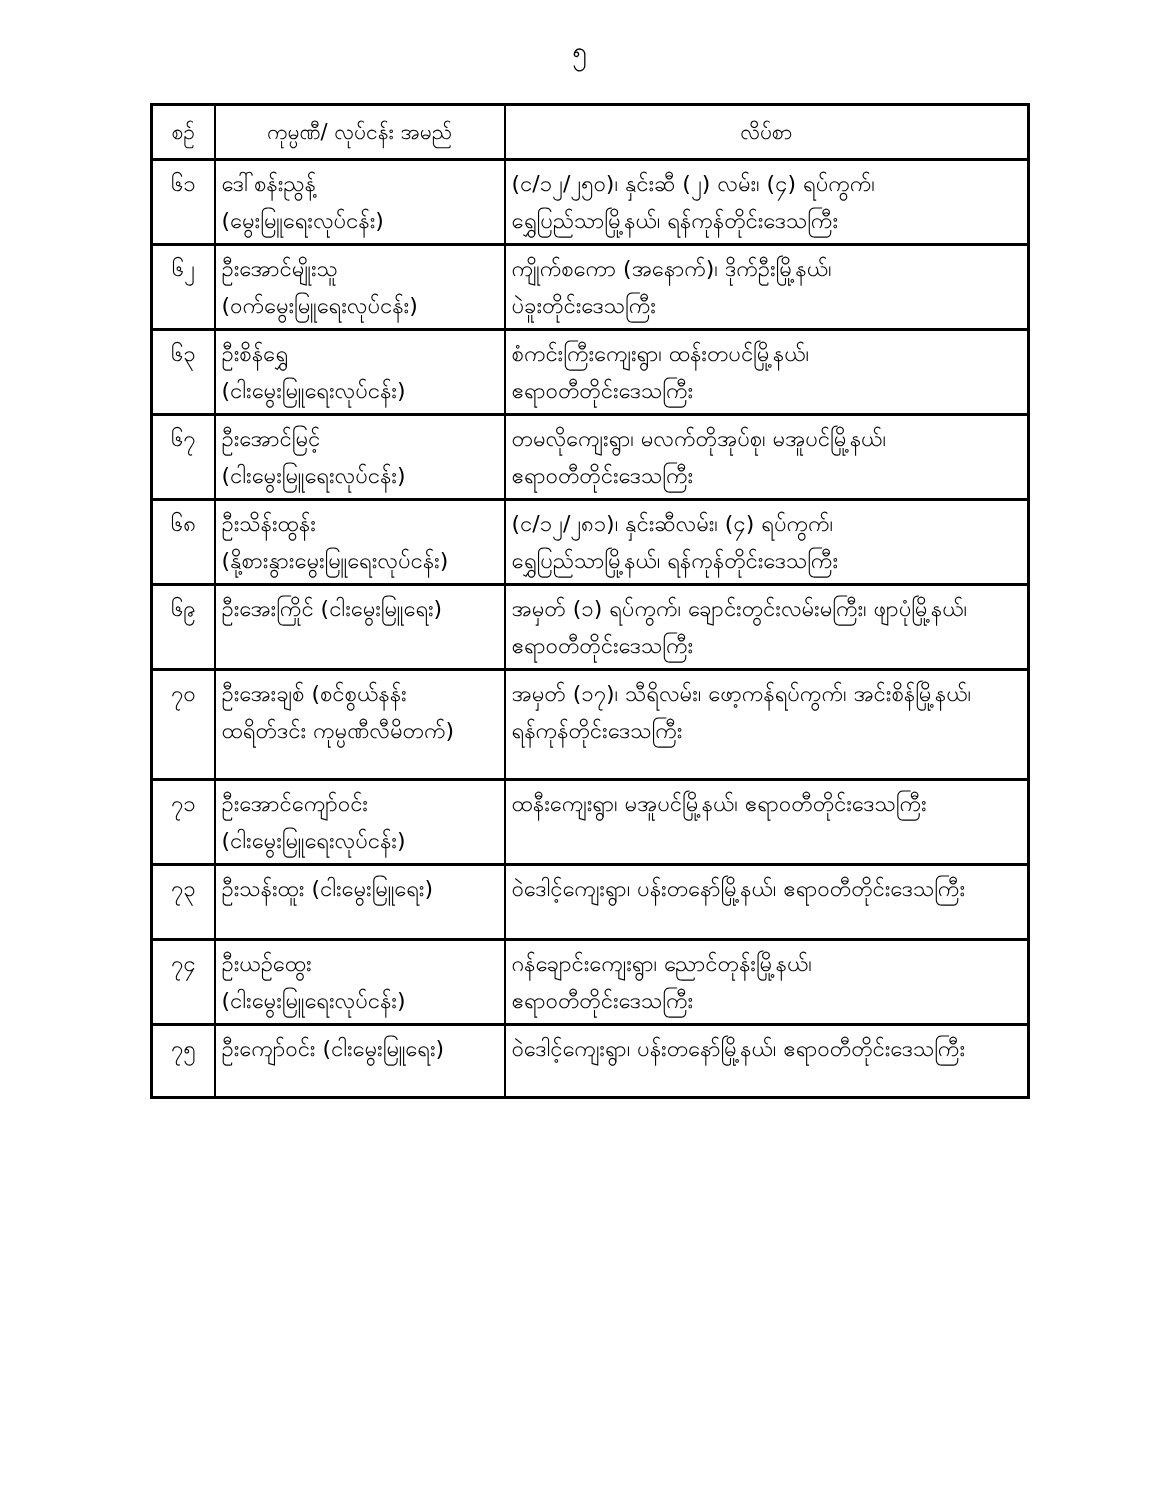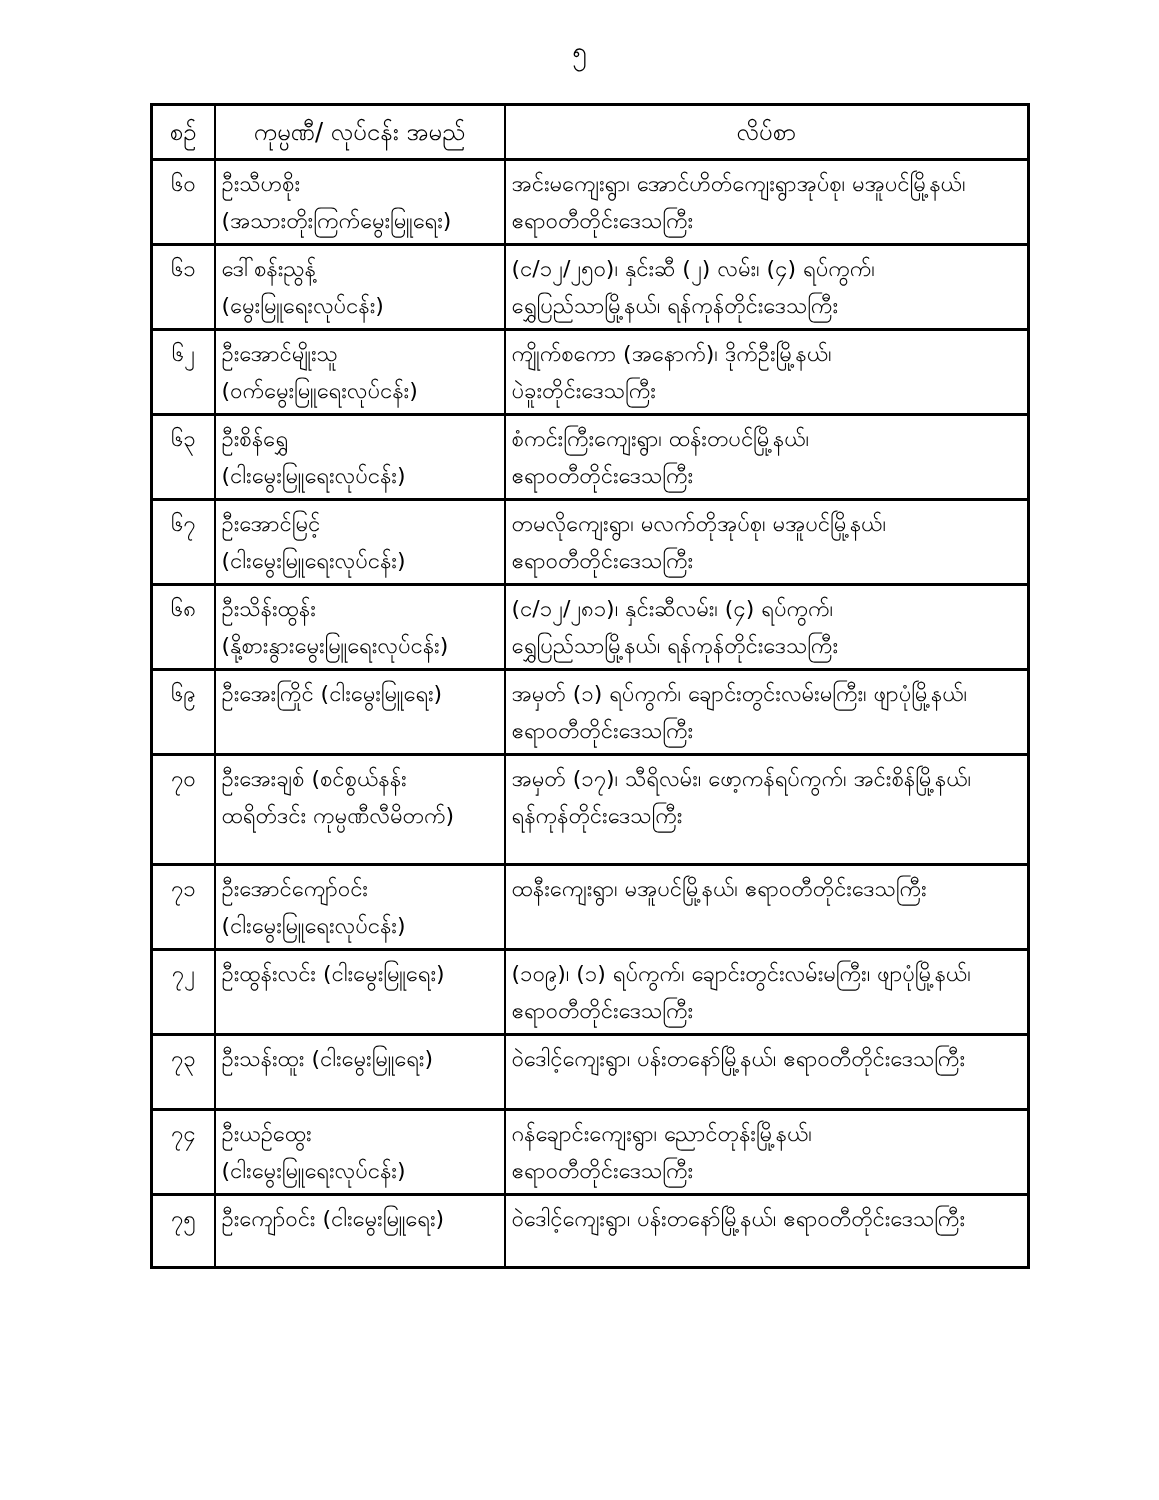--- a/index.html
+++ b/index.html
@@ -42,21 +42,21 @@
     vertical-align: top;
     font-weight: normal;
     font-size: 22px;
     line-height: 37px;
     padding: 4px 6px 4px 6px;
     overflow: hidden;
   }
   table.directory thead th {
     vertical-align: middle;
     text-align: center;
-    font-size: 24px;
+    font-size: 21px;
     height: 48px;
     padding: 2px 4px;
   }
   td.cell-no {
     text-align: center;
     padding-left: 2px;
     padding-right: 2px;
   }
   td.cell-name {
     padding-left: 8px;
@@ -82,31 +82,20 @@
       <col style="width:524px">
     </colgroup>
     <thead>
       <tr>
         <th>စဉ်</th>
         <th>ကုမ္ပဏီ/ လုပ်ငန်း အမည်</th>
         <th>လိပ်စာ</th>
       </tr>
     </thead>
     <tbody id="rows-body">
-        <tr style="height: 77px;">
-      <td class="cell-no">၆၀</td>
-      <td class="cell-name">
-            <div class="line">ဦးသီဟစိုး</div>
-            <div class="line">(အသားတိုးကြက်မွေးမြူရေး)</div>
-          </td>
-      <td class="cell-address">
-            <div class="line">အင်းမကျေးရွာ၊ အောင်ဟိတ်ကျေးရွာအုပ်စု၊ မအူပင်မြို့နယ်၊</div>
-            <div class="line">ဧရာဝတီတိုင်းဒေသကြီး</div>
-          </td>
-    </tr>
         <tr style="height: 75px;">
       <td class="cell-no">၆၁</td>
       <td class="cell-name">
             <div class="line">ဒေါ်စန်းညွန့်</div>
             <div class="line">(မွေးမြူရေးလုပ်ငန်း)</div>
           </td>
       <td class="cell-address">
             <div class="line">(င/၁၂/၂၅၀)၊  နှင်းဆီ (၂) လမ်း၊ (၄) ရပ်ကွက်၊</div>
             <div class="line">ရွှေပြည်သာမြို့နယ်၊ ရန်ကုန်တိုင်းဒေသကြီး</div>
           </td>
@@ -180,30 +169,20 @@
       <td class="cell-no">၇၁</td>
       <td class="cell-name">
             <div class="line">ဦးအောင်ကျော်ဝင်း</div>
             <div class="line">(ငါးမွေးမြူရေးလုပ်ငန်း)</div>
           </td>
       <td class="cell-address">
             <div class="line">ထနီးကျေးရွာ၊ မအူပင်မြို့နယ်၊ ဧရာဝတီတိုင်းဒေသကြီး</div>
           </td>
     </tr>
         <tr style="height: 75px;">
-      <td class="cell-no">၇၂</td>
-      <td class="cell-name">
-            <div class="line">ဦးထွန်းလင်း (ငါးမွေးမြူရေး)</div>
-          </td>
-      <td class="cell-address">
-            <div class="line">(၁၀၉)၊ (၁) ရပ်ကွက်၊ ချောင်းတွင်းလမ်းမကြီး၊ ဖျာပုံမြို့နယ်၊</div>
-            <div class="line">ဧရာဝတီတိုင်းဒေသကြီး</div>
-          </td>
-    </tr>
-        <tr style="height: 75px;">
       <td class="cell-no">၇၃</td>
       <td class="cell-name">
             <div class="line">ဦးသန်းထူး (ငါးမွေးမြူရေး)</div>
           </td>
       <td class="cell-address">
             <div class="line">ဝဲဒေါင့်ကျေးရွာ၊ ပန်းတနော်မြို့နယ်၊ ဧရာဝတီတိုင်းဒေသကြီး</div>
           </td>
     </tr>
         <tr style="height: 72px;">
       <td class="cell-no">၇၄</td>

